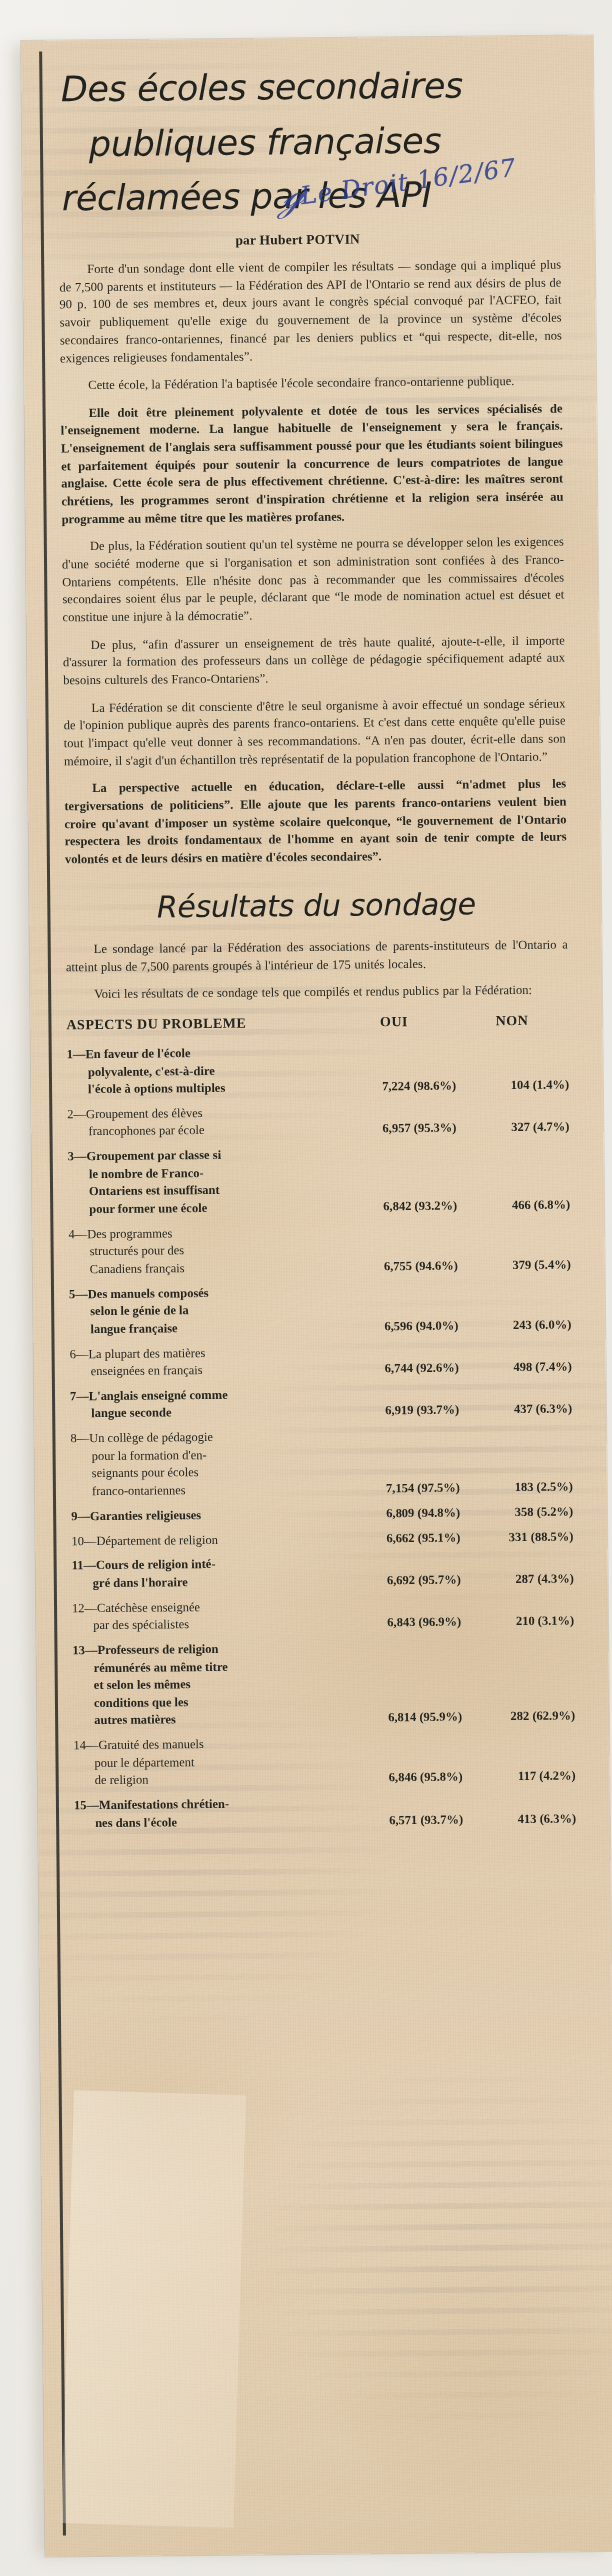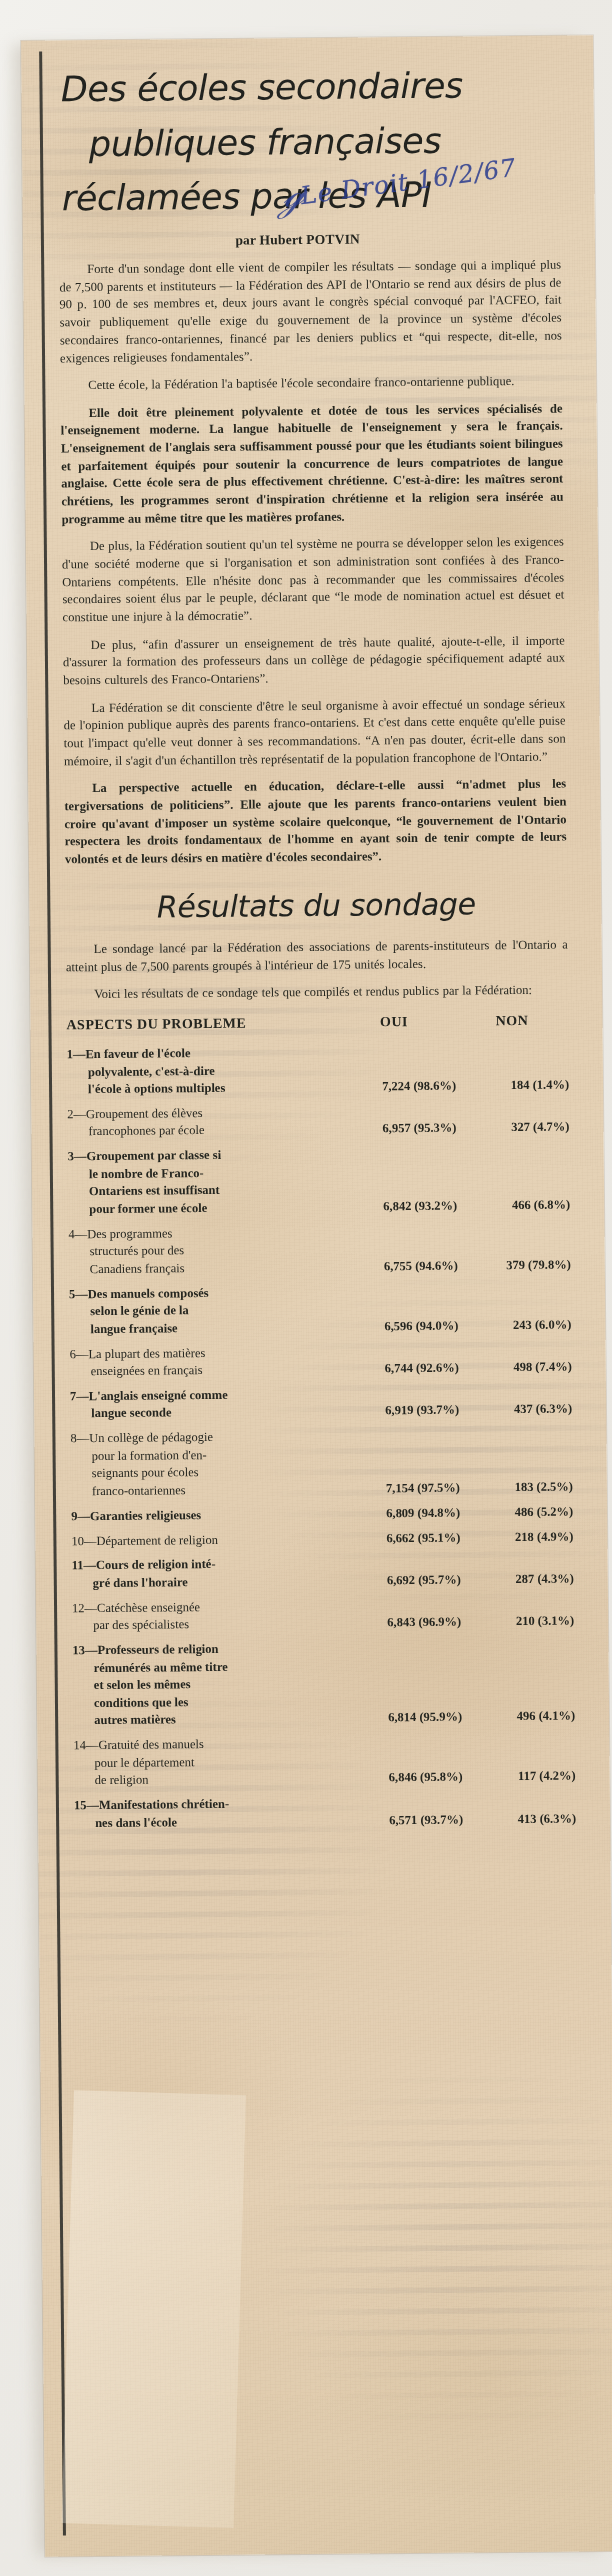--- a/index.html
+++ b/index.html
@@ -289,21 +289,21 @@
           </tr>
         </thead>
         <tbody id="results-body">
             <tr class="row-bold">
               <td class="cell-label">
                 <span class="lbl-head">1—En faveur de l'école</span>
                 <span class="lbl-cont">polyvalente, c'est-à-dire</span>
                 <span class="lbl-cont">l'école à options multiples</span>
               </td>
               <td class="cell-oui">7,224  (98.6%)</td>
-              <td class="cell-non">184  (1.4%)</td>
+              <td class="cell-non">104  (1.4%)</td>
             </tr>
             <tr class="row-reg">
               <td class="cell-label">
                 <span class="lbl-head">2—Groupement des élèves</span>
                 <span class="lbl-cont">francophones par école</span>
               </td>
               <td class="cell-oui">6,957  (95.3%)</td>
               <td class="cell-non">327  (4.7%)</td>
             </tr>
             <tr class="row-bold">
@@ -316,21 +316,21 @@
               <td class="cell-oui">6,842  (93.2%)</td>
               <td class="cell-non">466  (6.8%)</td>
             </tr>
             <tr class="row-reg">
               <td class="cell-label">
                 <span class="lbl-head">4—Des programmes</span>
                 <span class="lbl-cont">structurés pour des</span>
                 <span class="lbl-cont">Canadiens français</span>
               </td>
               <td class="cell-oui">6,755  (94.6%)</td>
-              <td class="cell-non">379  (79.8%)</td>
+              <td class="cell-non">379  (5.4%)</td>
             </tr>
             <tr class="row-bold">
               <td class="cell-label">
                 <span class="lbl-head">5—Des manuels composés</span>
                 <span class="lbl-cont">selon le génie de la</span>
                 <span class="lbl-cont">langue française</span>
               </td>
               <td class="cell-oui">6,596  (94.0%)</td>
               <td class="cell-non">243  (6.0%)</td>
             </tr>
@@ -358,28 +358,28 @@
                 <span class="lbl-cont">franco-ontariennes</span>
               </td>
               <td class="cell-oui">7,154  (97.5%)</td>
               <td class="cell-non">183  (2.5%)</td>
             </tr>
             <tr class="row-bold">
               <td class="cell-label">
                 <span class="lbl-head">9—Garanties religieuses</span>
               </td>
               <td class="cell-oui">6,809  (94.8%)</td>
-              <td class="cell-non">486  (5.2%)</td>
+              <td class="cell-non">358  (5.2%)</td>
             </tr>
             <tr class="row-reg">
               <td class="cell-label">
                 <span class="lbl-head">10—Département de religion</span>
               </td>
               <td class="cell-oui">6,662  (95.1%)</td>
-              <td class="cell-non">218  (4.9%)</td>
+              <td class="cell-non">331  (88.5%)</td>
             </tr>
             <tr class="row-bold">
               <td class="cell-label">
                 <span class="lbl-head">11—Cours de religion inté-</span>
                 <span class="lbl-cont">gré dans l'horaire</span>
               </td>
               <td class="cell-oui">6,692  (95.7%)</td>
               <td class="cell-non">287  (4.3%)</td>
             </tr>
             <tr class="row-reg">
@@ -392,21 +392,21 @@
             </tr>
             <tr class="row-bold">
               <td class="cell-label">
                 <span class="lbl-head">13—Professeurs de religion</span>
                 <span class="lbl-cont">rémunérés au même titre</span>
                 <span class="lbl-cont">et selon les mêmes</span>
                 <span class="lbl-cont">conditions que les</span>
                 <span class="lbl-cont">autres matières</span>
               </td>
               <td class="cell-oui">6,814  (95.9%)</td>
-              <td class="cell-non">496  (4.1%)</td>
+              <td class="cell-non">282  (62.9%)</td>
             </tr>
             <tr class="row-reg">
               <td class="cell-label">
                 <span class="lbl-head">14—Gratuité des manuels</span>
                 <span class="lbl-cont">pour le département</span>
                 <span class="lbl-cont">de religion</span>
               </td>
               <td class="cell-oui">6,846  (95.8%)</td>
               <td class="cell-non">117  (4.2%)</td>
             </tr>

